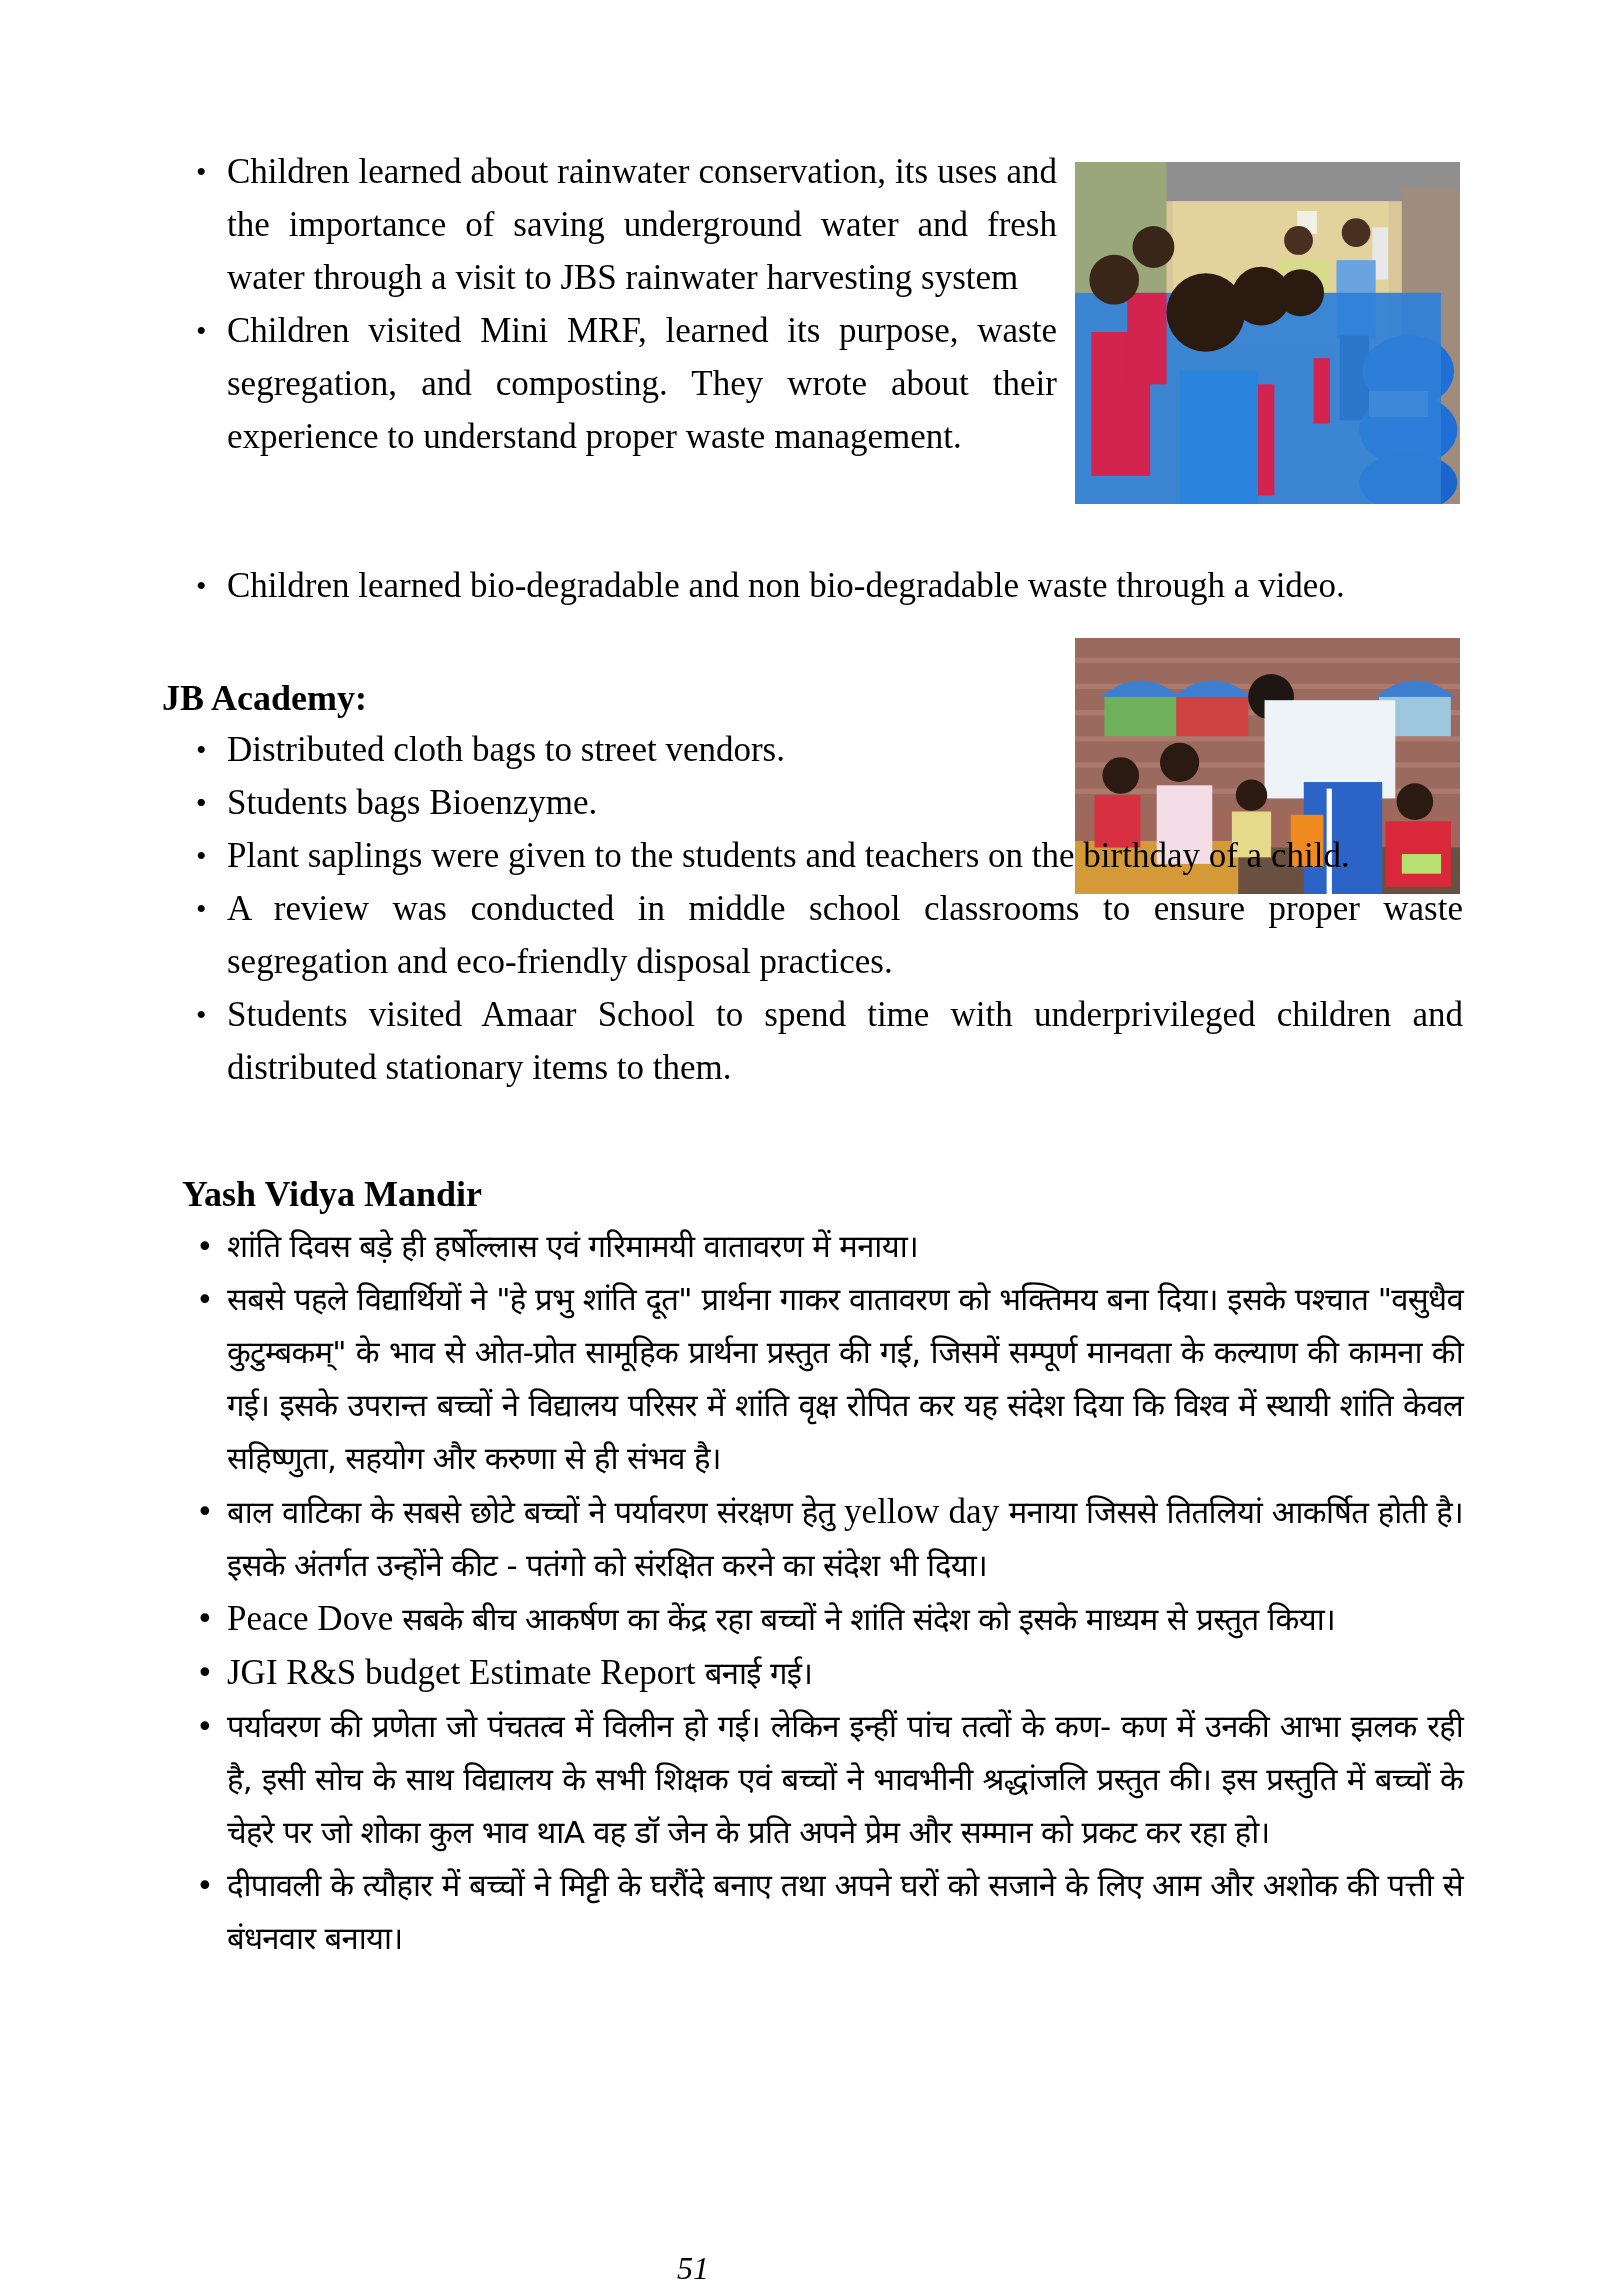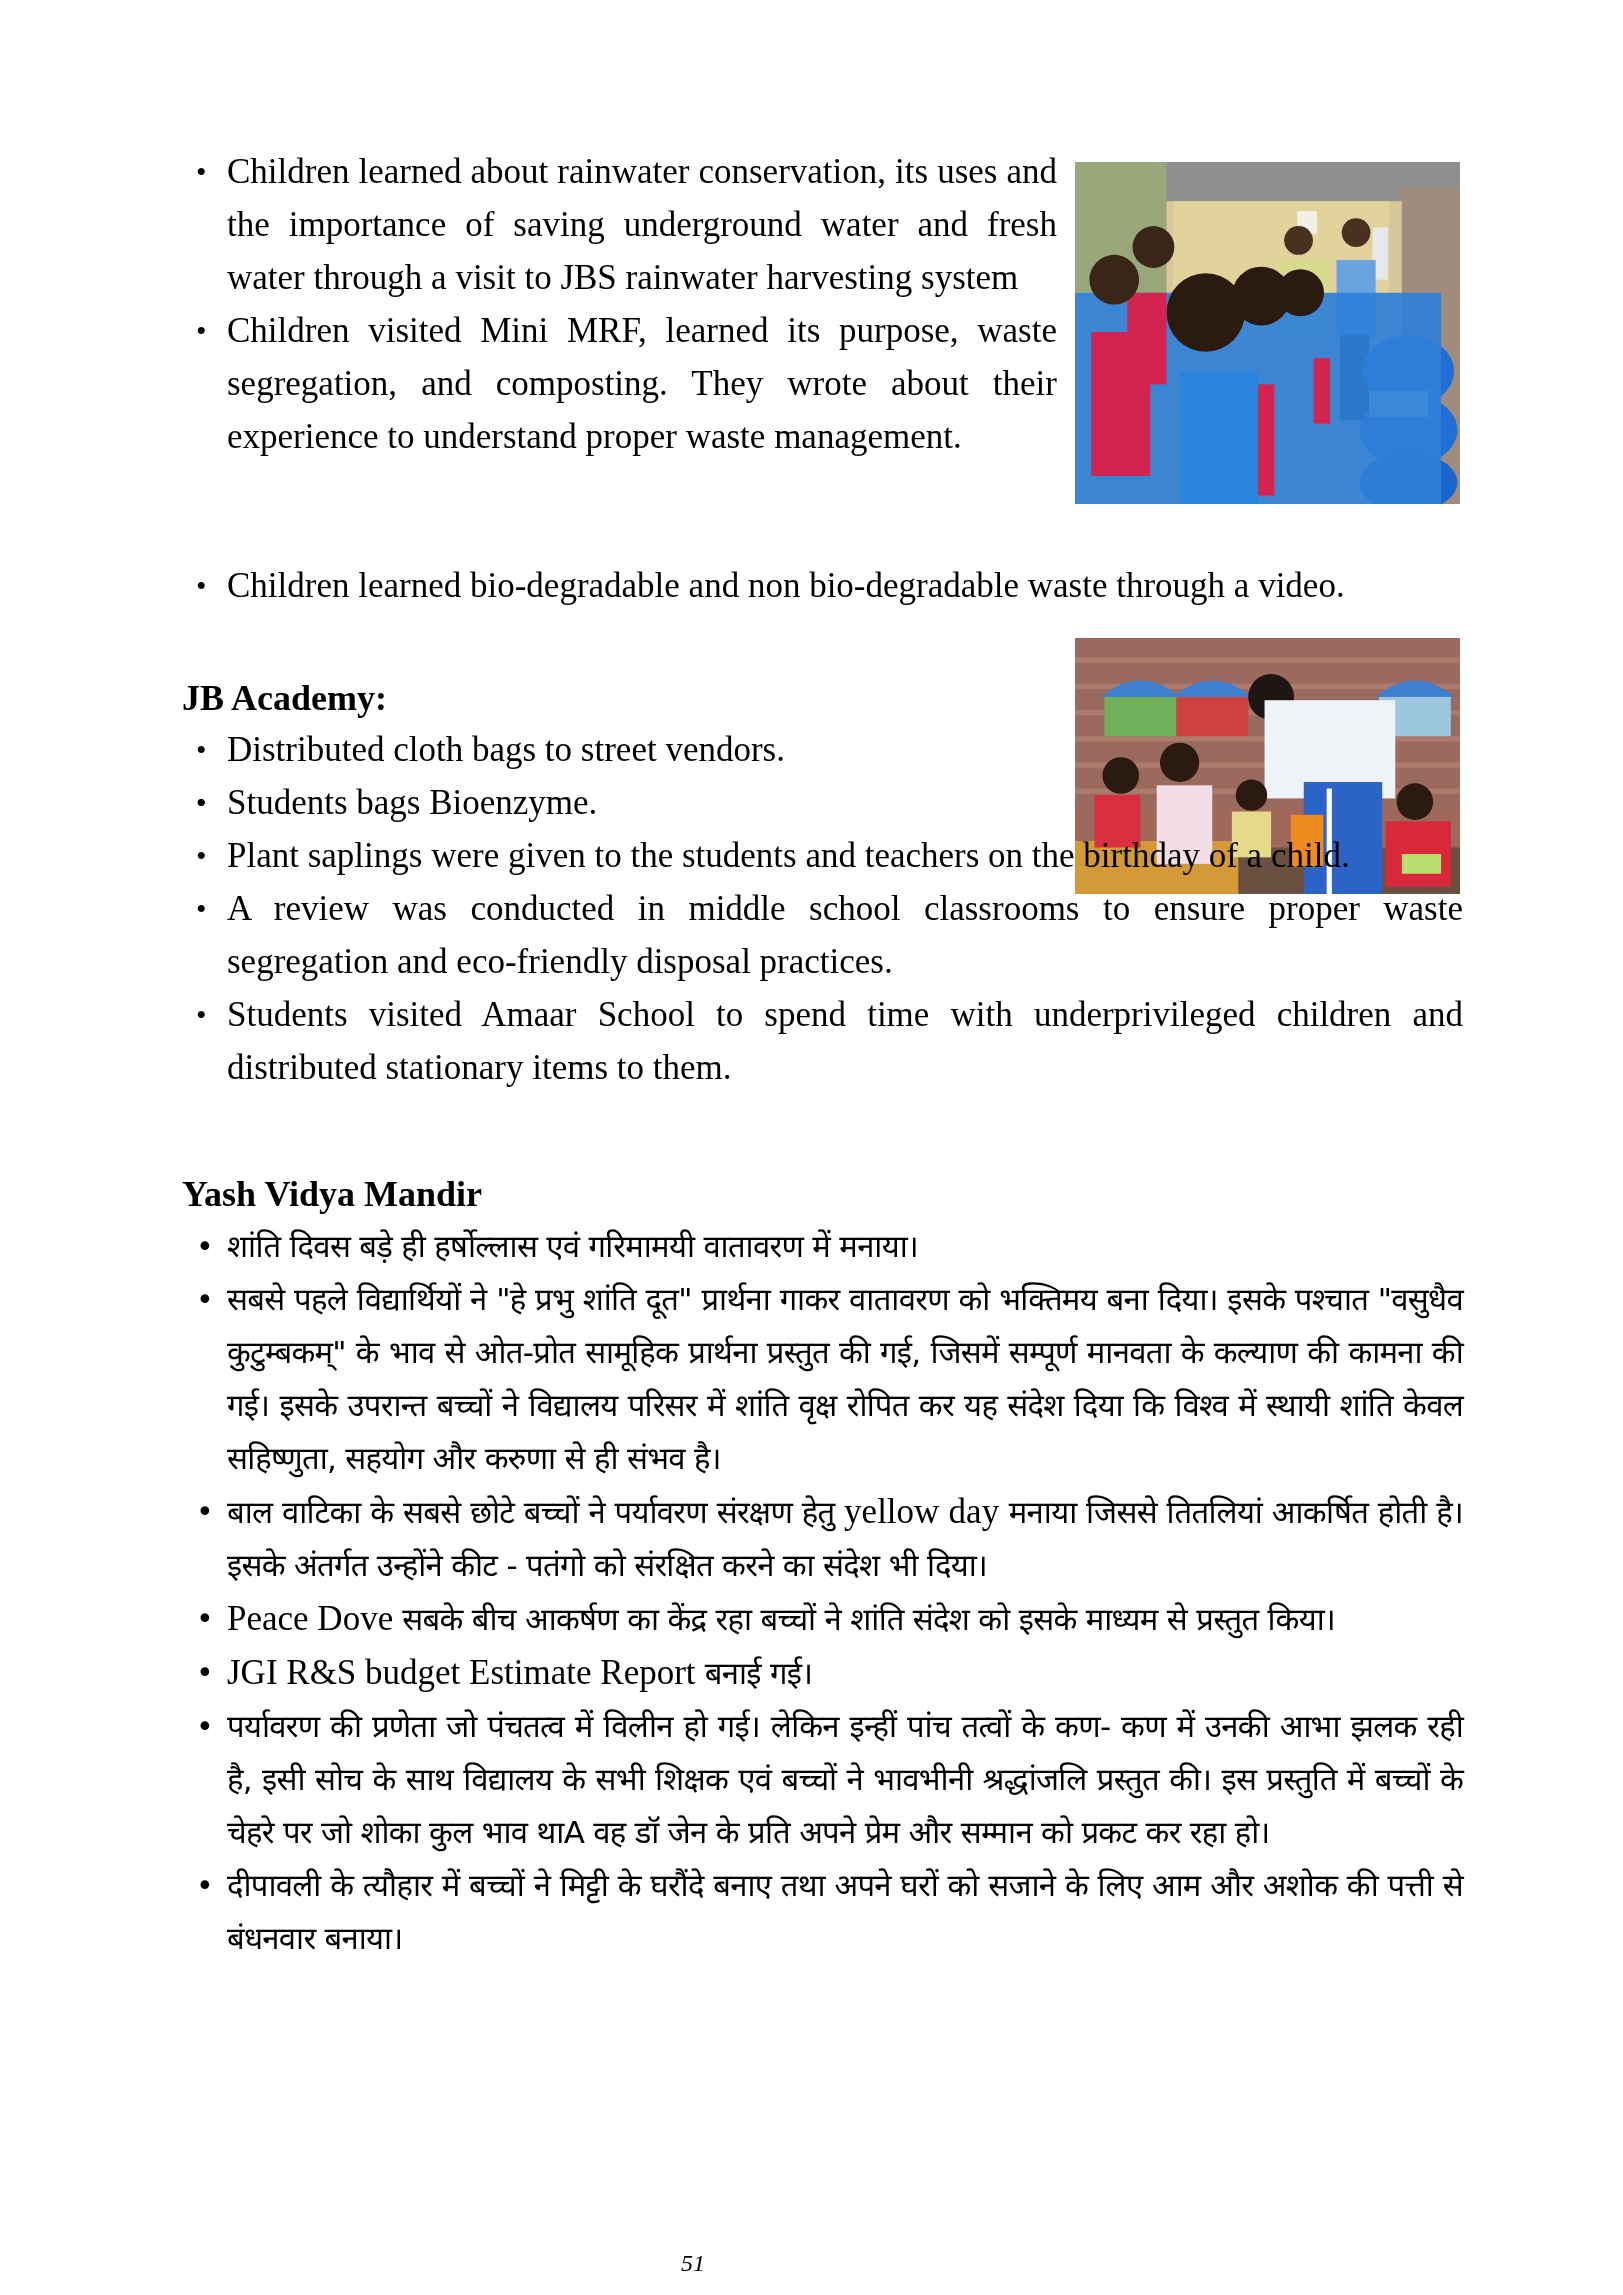--- a/index.html
+++ b/index.html
@@ -14,21 +14,21 @@
   ul.bullets li .dot { position: absolute; left: 34px; top: 0; font-size: 30px; }
   .hindi { font-family: "DejaVu Sans", "Liberation Sans", sans-serif; font-size: 31px !important; letter-spacing: -0.7px; }
   .hindi .latin { font-family: "Liberation Serif", serif; font-size: 35px; letter-spacing: 0; }
 
   .heading { position: absolute; left: 162px; font-weight: bold; font-size: 36px; line-height: 46px; }
 
   .photo { position: absolute; overflow: hidden; }
   .photo svg { display: block; width: 100%; height: 100%; }
 
   .page-number { position: absolute; left: 0; width: 1386px; text-align: center; top: 2250px;
-                 font-style: italic; font-size: 24px; }
+                 font-style: italic; font-size: 32px; }
 </style>
 </head>
 <body>
 
 <div class="page">
 
   <div class="block" style="top:145px; width:895px;">
     <ul class="bullets">
       <li>
         <span class="dot">•</span>
@@ -74,21 +74,21 @@
       <rect x="365" y="300" width="25" height="100" fill="#d2244f"></rect>
       <circle cx="60" cy="180" r="38" fill="#3a2618"></circle>
       <circle cx="120" cy="130" r="32" fill="#3a2618"></circle>
       <circle cx="200" cy="230" r="60" fill="#2a1a10"></circle>
       <circle cx="285" cy="205" r="45" fill="#2a1a10"></circle>
       <circle cx="345" cy="200" r="36" fill="#2a1a10"></circle>
       <rect x="160" y="320" width="120" height="203" fill="#2a84de"></rect>
     </svg>
   </div>
 
-  <div class="heading" style="top:675px;margin-left:20px;">JB Academy:</div>
+  <div class="heading" style="top:675px;">JB Academy:</div>
 
   <div class="block" style="top:723px; width:1301px;">
     <ul class="bullets">
       <li style="text-align:left;">
         <span class="dot">•</span>
         <span>Distributed cloth bags to street vendors.</span>
       </li>
       <li style="text-align:left;">
         <span class="dot">•</span>
       </li>

